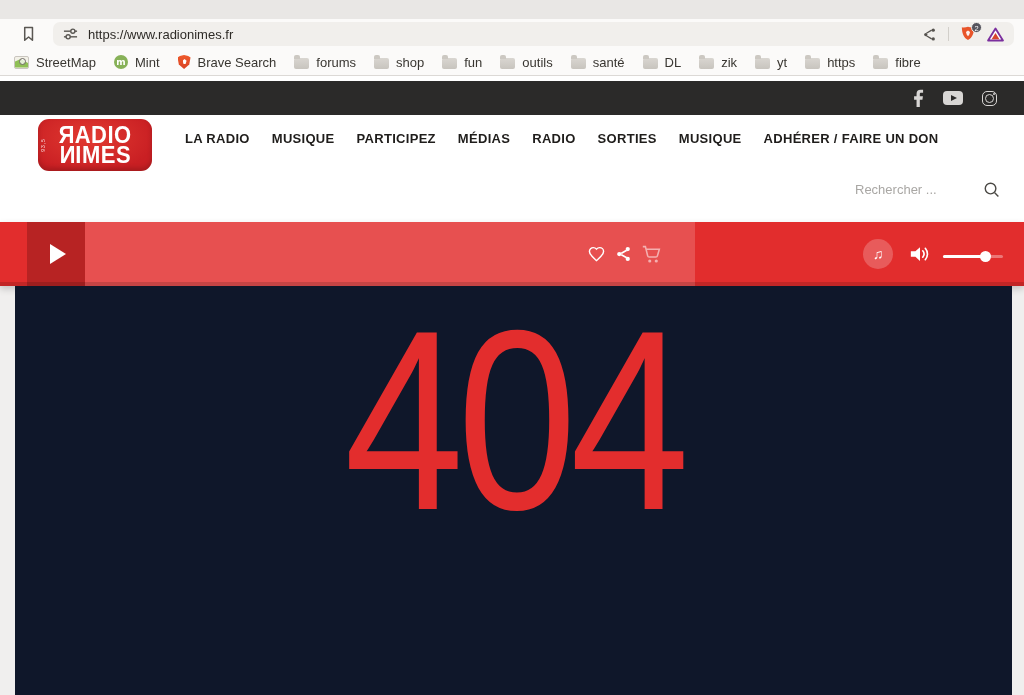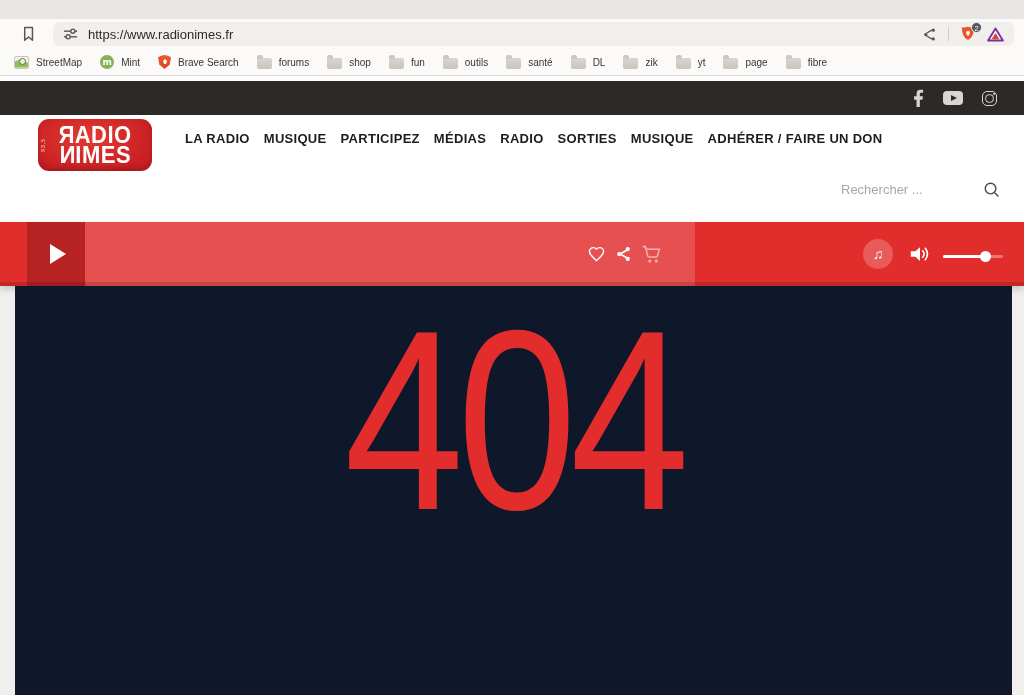--- a/index.html
+++ b/index.html
@@ -16,21 +16,21 @@
           display:flex;align-items:center;padding:0 10px;gap:10px;}
   .url-text{font-size:13px;color:#2e2b27;}
   .urlbar-right{margin-left:auto;display:flex;align-items:center;gap:11px;}
   .sep{width:1px;height:14px;background:#d2cfca;}
   .shield-wrap{position:relative;display:inline-flex;}
   .badge{position:absolute;top:-4px;right:-6px;min-width:11px;height:11px;border-radius:6px;
          background:#55555e;color:#fff;font-size:7.5px;line-height:11px;text-align:center;
          padding:0 2px;border:1px solid #f1efec;}
   .bookmarks{height:26px;display:flex;align-items:center;padding-left:5px;}
   .bm{display:flex;align-items:center;gap:7px;padding:3px 9px;border-radius:4px;
-      font-size:10px;color:#393631;cursor:pointer;white-space:nowrap;}
+      font-size:13px;color:#393631;cursor:pointer;white-space:nowrap;}
   .bm-ico{width:15px;height:14px;position:relative;flex:none;display:inline-flex;
           align-items:center;justify-content:center;}
   .bm-ico.bm-folder{height:11px;width:15px;margin-top:2px;border-radius:2px;
           background:linear-gradient(#d9d6d1,#c8c4be);}
   .bm-ico.bm-folder::before{content:"";position:absolute;top:-3px;left:0;width:6px;height:4px;
           background:#ccc8c2;border-radius:2px 2px 0 0;}
   .bm-ico.bm-map{width:15px;height:13px;border-radius:2px;background:#f3f1e8;overflow:hidden;
           border:1px solid #c9c5bf;}
   .bm-ico.bm-map::before{content:"";position:absolute;inset:0;background:#8fbf55;
           clip-path:polygon(0 100%,0 45%,45% 22%,100% 60%,100% 100%);}
@@ -61,24 +61,24 @@
   .header{position:absolute;top:39px;left:0;right:0;height:107px;background:#fff;}
   .logo{position:absolute;left:38px;top:4px;width:114px;height:52px;border-radius:11px;
         background:radial-gradient(ellipse at 45% 35%,#e23a31 0%,var(--logo-red,#c91f23) 75%);
         display:flex;align-items:center;justify-content:center;color:#fff;cursor:pointer;
         box-shadow:inset 0 -3px 5px rgba(0,0,0,.18);}
   .logo-text{text-align:center;font-weight:700;font-size:22px;line-height:19px;
         letter-spacing:.5px;transform:scaleY(1.08);}
   .logo .flip{display:inline-block;transform:scaleX(-1);}
   .logo-vert{position:absolute;left:2px;top:50%;transform:translateY(-50%) rotate(180deg);
         writing-mode:vertical-rl;font-size:5px;letter-spacing:1px;color:#fff;opacity:.85;}
-  .mainnav{position:absolute;left:185px;top:16px;display:flex;gap:14px;align-items:center;}
+  .mainnav{position:absolute;left:185px;top:16px;display:flex;gap:22px;align-items:center;}
   .nav-item{font-size:13px;font-weight:700;color:#1f1d1b;letter-spacing:.3px;cursor:pointer;
         white-space:nowrap;text-decoration:none;}
-  .search{position:absolute;right:24px;top:66px;display:flex;align-items:center;gap:14px;}
+  .search{position:absolute;right:24px;top:66px;display:flex;align-items:center;}
   .search input{border:0;outline:0;background:transparent;font-size:13px;color:#444;width:130px;
         font-family:"Liberation Sans",sans-serif;}
   .search input::placeholder{color:#a9a7a4;}
 
   .player{position:absolute;top:146px;left:0;right:0;height:64px;
         background:var(--primary-red,#e22d2d);box-shadow:0 3px 7px rgba(0,0,0,.18);}
   .player::after{content:"";position:absolute;left:0;right:0;bottom:0;height:4px;
         background:rgba(0,0,0,.14);}
   .play-btn{position:absolute;left:27px;top:0;width:58px;height:64px;
         background:var(--player-dark-red,#b72323);display:flex;align-items:center;
@@ -210,21 +210,21 @@
           <span class="bm-label">zik</span>
         </div>
 
         <div class="bm">
           <span class="bm-ico bm-folder"></span>
           <span class="bm-label">yt</span>
         </div>
 
         <div class="bm">
           <span class="bm-ico bm-folder"></span>
-          <span class="bm-label">page</span>
+          <span class="bm-label">https</span>
         </div>
 
         <div class="bm">
           <span class="bm-ico bm-folder"></span>
           <span class="bm-label">fibre</span>
         </div>
       </div>
   </div>
 
   <div class="page">

